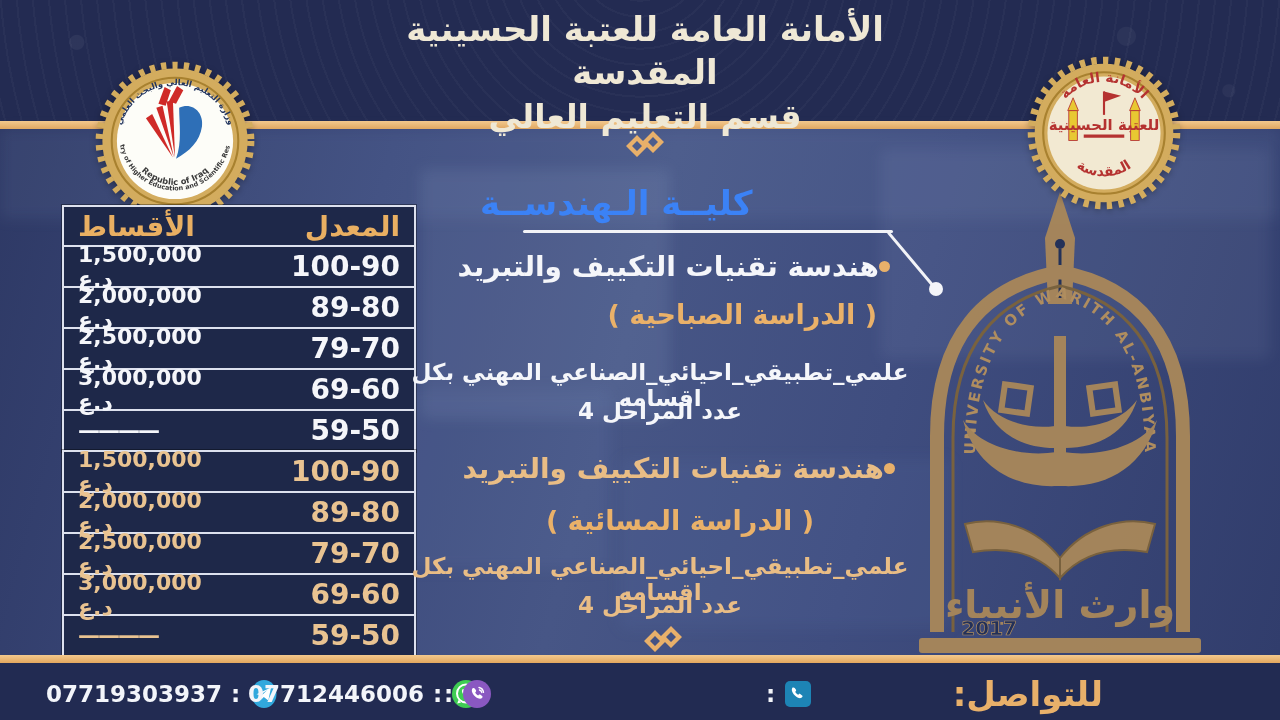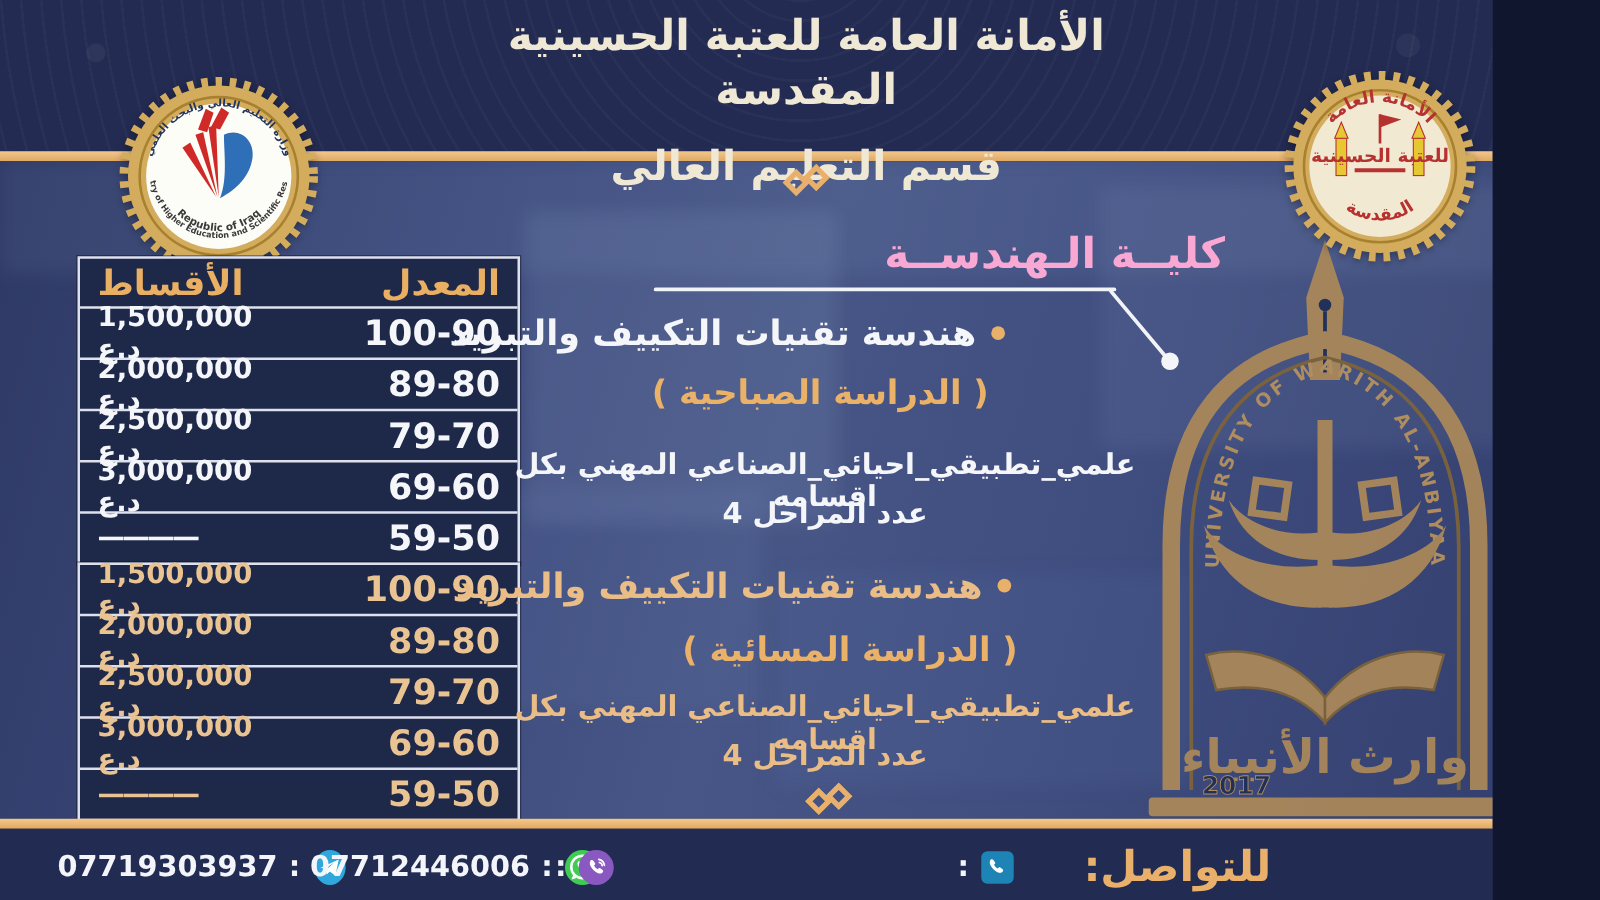--- a/index.html
+++ b/index.html
@@ -1,32 +1,32 @@
 <!DOCTYPE html>
 <html lang="ar"><head>
 <meta charset="utf-8">
 <style>
   html,body{margin:0;padding:0;background:#10162e;}
-  #stage{position:relative;width:1152px;height:720px;overflow:hidden;
-         background:#242d55;font-family:"DejaVu Sans",sans-serif;padding-left:42px;}
+  #stage{position:relative;width:1280px;height:720px;overflow:hidden;
+         background:#242d55;font-family:"DejaVu Sans",sans-serif;}
   .abs{position:absolute;}
 
   
   .top-band{left:0;top:0;width:1280px;height:121px;background:#232b52;
     background-image:
       radial-gradient(circle at 6% 35%, rgba(255,255,255,0.05) 0 7px, transparent 8px),
       radial-gradient(circle at 16% 80%, rgba(255,255,255,0.04) 0 10px, transparent 11px),
       radial-gradient(circle at 88% 30%, rgba(255,255,255,0.045) 0 9px, transparent 10px),
       radial-gradient(circle at 96% 75%, rgba(255,255,255,0.04) 0 6px, transparent 7px),
       repeating-radial-gradient(circle at 50% -40%, rgba(255,255,255,0.028) 0 2px, transparent 2px 16px);}
   .gold-band{left:0;top:121px;width:1280px;height:8px;
     background:linear-gradient(180deg,#f3c98d,#e3a75e);box-shadow:0 1px 2px rgba(0,0,0,.4);}
   .header-cal{left:330px;top:8px;width:630px;text-align:center;color:#efe8d5;}
   .header-cal .l1{font-size:34px;font-weight:bold;line-height:1.25;}
-  .header-cal .l2{font-size:33px;font-weight:bold;margin-top:20px;letter-spacing:2px;}
+  .header-cal .l2{font-size:33px;font-weight:bold;margin-top:4px;letter-spacing:2px;}
 
   
   .photo{left:0;top:129px;width:1280px;height:526px;
     background:linear-gradient(105deg,#2e3965 0%,#3c4a7c 28%,#475686 48%,#3f4d7f 68%,#313d6c 100%);}
   .ph-blk{position:absolute;border-radius:6px;filter:blur(7px);}
   .blk1{left:420px;top:40px;width:250px;height:250px;background:rgba(185,205,240,.10);}
   .blk2{left:250px;top:260px;width:360px;height:180px;background:rgba(140,170,215,.08);}
   .blk3{left:880px;top:20px;width:390px;height:210px;background:rgba(200,215,240,.07);}
   .blk4{left:620px;top:330px;width:330px;height:170px;background:rgba(95,125,180,.12);}
   .blk5{left:0px;top:0px;width:1280px;height:90px;background:rgba(170,190,225,.08);border-radius:0;}
@@ -46,27 +46,27 @@
   .cell{width:50%;}
   .c-range{text-align:right;padding-right:14px;font-size:28px;font-weight:bold;color:#f5f6fa;}
   .c-range .ltr{direction:ltr;unicode-bidi:isolate;display:inline-block;margin-left:38px;}
   .c-amount{text-align:left;padding-left:14px;font-size:22px;font-weight:bold;color:#f5f6fa;}
   .ft-head .c-range{color:#e9af62;font-size:28px;}
   .ft-head .c-amount{color:#e9af62;font-size:28px;text-align:left;}
   .fees-2 .c-range,.fees-2 .c-amount{color:#e9c391;}
   .c-dash{letter-spacing:-2px;}
 
   
-  .col-title{left:480px;top:183px;width:500px;text-align:right;
-    font-size:34px;font-weight:bold;color:#f9a8d4;}
+  .col-title{left:480px;top:183px;width:500px;text-align:left;
+    font-size:34px;font-weight:bold;color:#3b82f6;}
   .rule-h{left:523px;top:230px;width:370px;height:3px;background:#f2f3f7;border-radius:2px;}
   .rule-d{left:889px;top:231px;width:78px;height:3px;background:#f2f3f7;border-radius:2px;
     transform:rotate(50deg);transform-origin:left top;}
   .rule-dot{left:929px;top:282px;width:14px;height:14px;border-radius:50%;background:#f4f5f9;}
-  .bullet-row{display:flex;direction:rtl;align-items:center;gap:12px;
+  .bullet-row{display:flex;direction:rtl;align-items:center;gap:0;
     font-size:28px;font-weight:bold;color:#f5f6fa;}
   .b-row-1{right:390px;top:250px;}
   .b-row-2{right:385px;top:452px;color:#e9bd85;}
   .bdot{width:11px;height:11px;border-radius:50%;background:#e8b06a;flex:0 0 auto;}
   .study{font-size:27px;font-weight:bold;color:#eab169;}
   .study-1{right:403px;top:299px;}
   .study-2{left:430px;top:505px;width:500px;text-align:center;}
   .tracks{font-size:23px;font-weight:bold;color:#f5f6fa;text-align:center;}
   .tracks-1{left:410px;top:359px;width:500px;}
   .tracks-2{left:405px;top:553px;width:510px;color:#e9bd85;}

